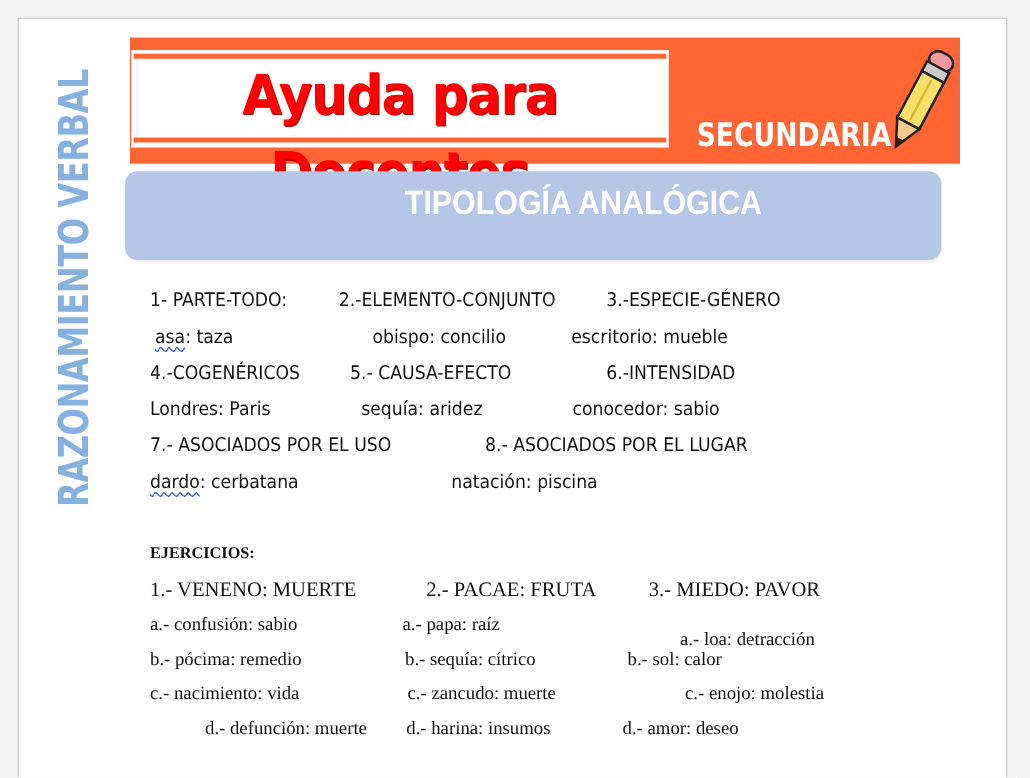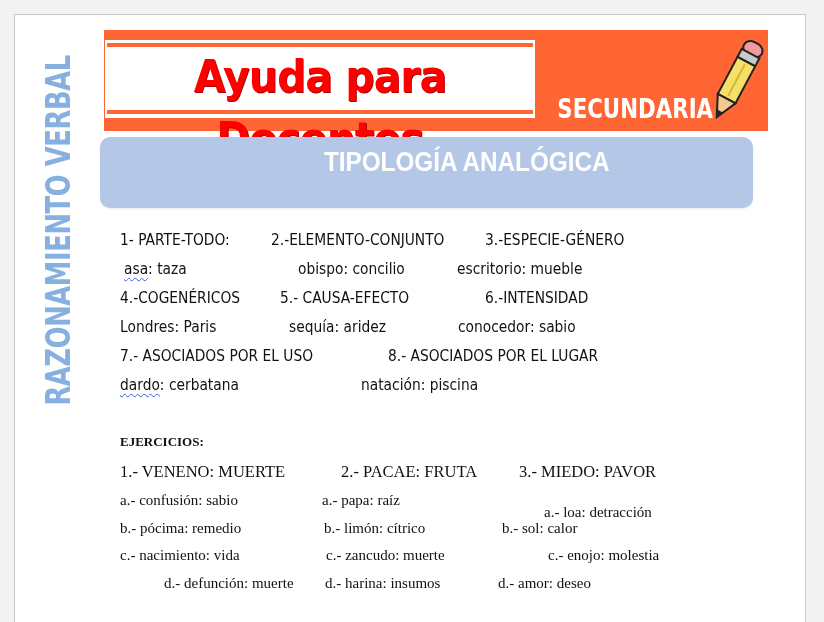--- a/index.html
+++ b/index.html
@@ -145,21 +145,21 @@
 
 <div class="s lg" style="left:120px; top:463px;">1.- VENENO: MUERTE</div>
 <div class="s lg" style="left:341px; top:463px;">2.- PACAE: FRUTA</div>
 <div class="s lg" style="left:519px; top:463px;">3.- MIEDO: PAVOR</div>
 
 <div class="s" style="left:120px; top:491px;">a.- confusión: sabio</div>
 <div class="s" style="left:322px; top:491px;">a.- papa: raíz</div>
 <div class="s" style="left:544px; top:491px;margin-top:12px;">a.- loa: detracción</div>
 
 <div class="s" style="left:120px; top:519px;text-align:right;">b.- pócima: remedio</div>
-<div class="s" style="left:324px; top:519px;">b.- limón: cítrico</div>
+<div class="s" style="left:324px; top:519px;">b.- sequía: cítrico</div>
 <div class="s" style="left:502px; top:519px;">b.- sol: calor</div>
 
 <div class="s" style="left:120px; top:546px;">c.- nacimiento: vida</div>
 <div class="s" style="left:326px; top:546px;">c.- zancudo: muerte</div>
 <div class="s" style="left:548px; top:546px;">c.- enojo: molestia</div>
 
 <div class="s" style="left:120px; top:574px;margin-left:44px;">d.- defunción: muerte</div>
 <div class="s" style="left:325px; top:574px;">d.- harina: insumos</div>
 <div class="s" style="left:498px; top:574px;">d.-  amor: deseo</div>
 

